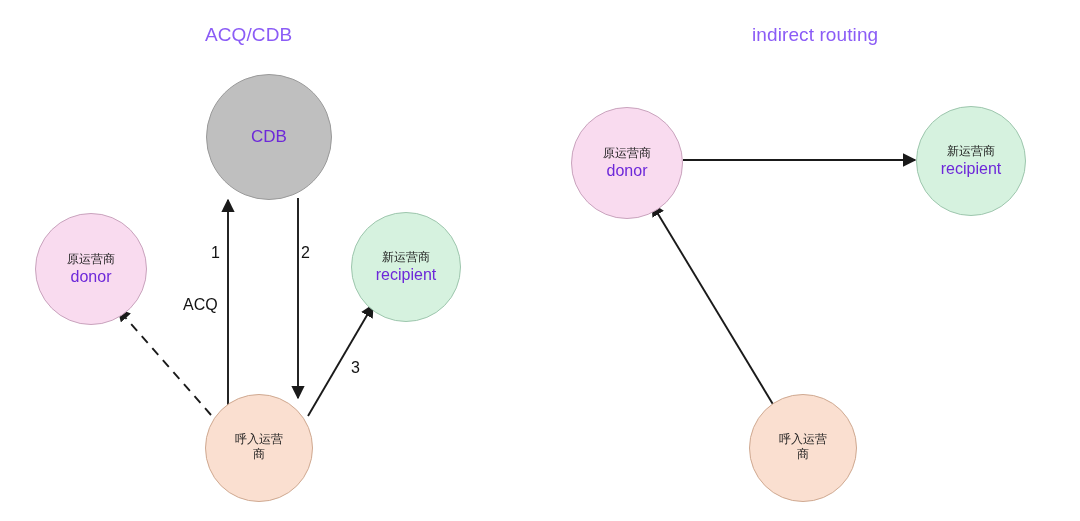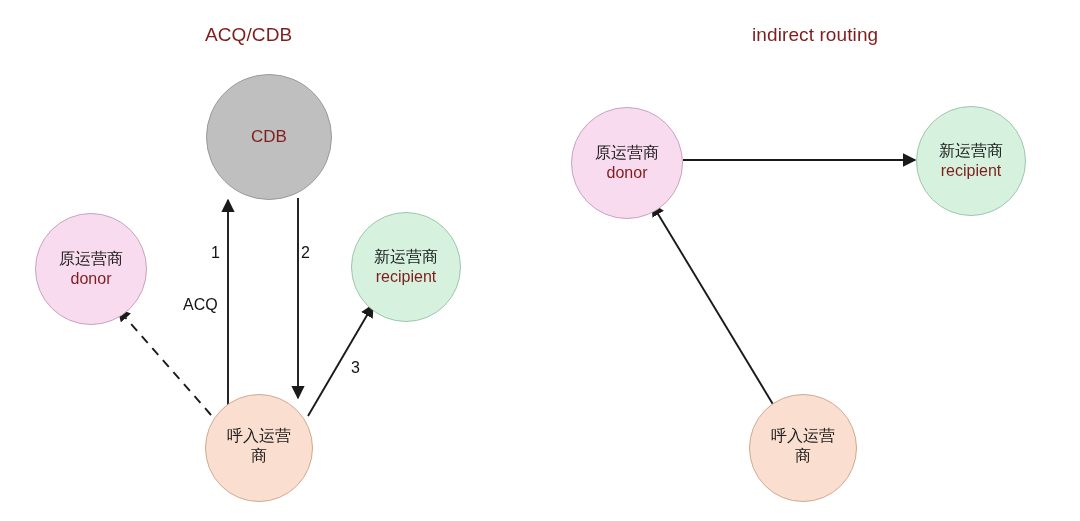--- a/index.html
+++ b/index.html
@@ -18,46 +18,46 @@
   #canvas {
     position: absolute;
     left: 0;
     top: 0;
     width: 1080px;
     height: 521px;
   }
   .panel-title {
     position: absolute;
     font-size: 19px;
-    color: #7f1d1d;
+    color: #8b5cf6;
     white-space: nowrap;
     letter-spacing: 0.1px;
   }
   #title-left  { left: 205px; top: 24px; }
   #title-right { left: 752px; top: 24px; text-align: right; }
 
   .node {
     position: absolute;
     border-radius: 50%;
     box-sizing: border-box;
     display: flex;
     flex-direction: column;
     align-items: center;
     justify-content: center;
     text-align: center;
     line-height: 1.22;
   }
   .node .line-cn {
-    font-size: 16px;
+    font-size: 12px;
     color: #1b1b1b;
     display: block;
   }
   .node .line-en {
     font-size: 16px;
-    color: #7f1d1d;
+    color: #6d28d9;
     display: block;
   }
   .node.gray {
     background: #bfbfbf;
     border: 1.4px solid #9a9a9a;
   }
   .node.gray .line-en { font-size: 17px; }
   .node.pink {
     background: #f9dbef;
     border: 1.4px solid #c9a3bd;

